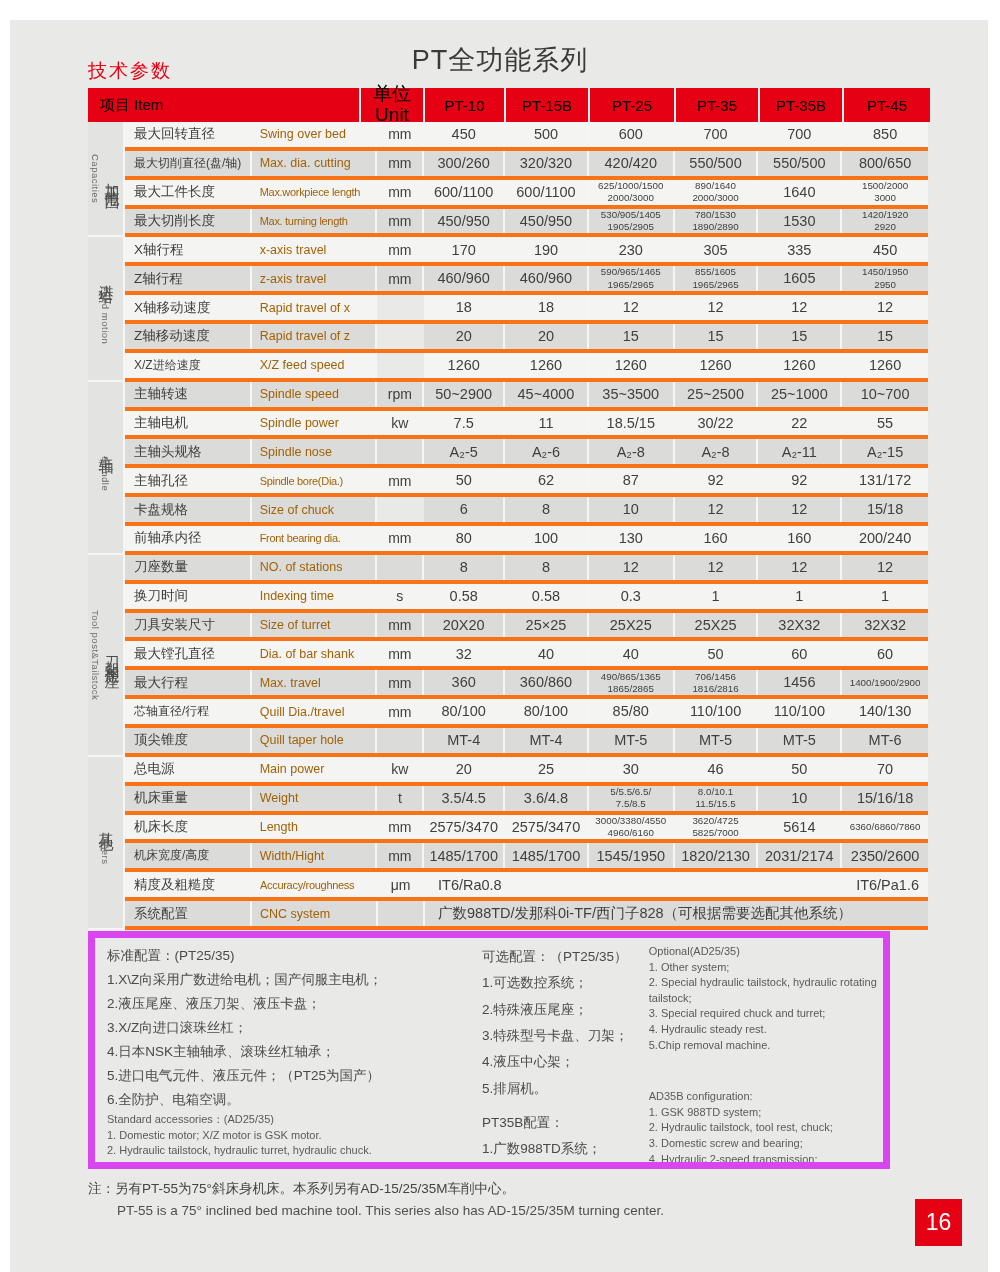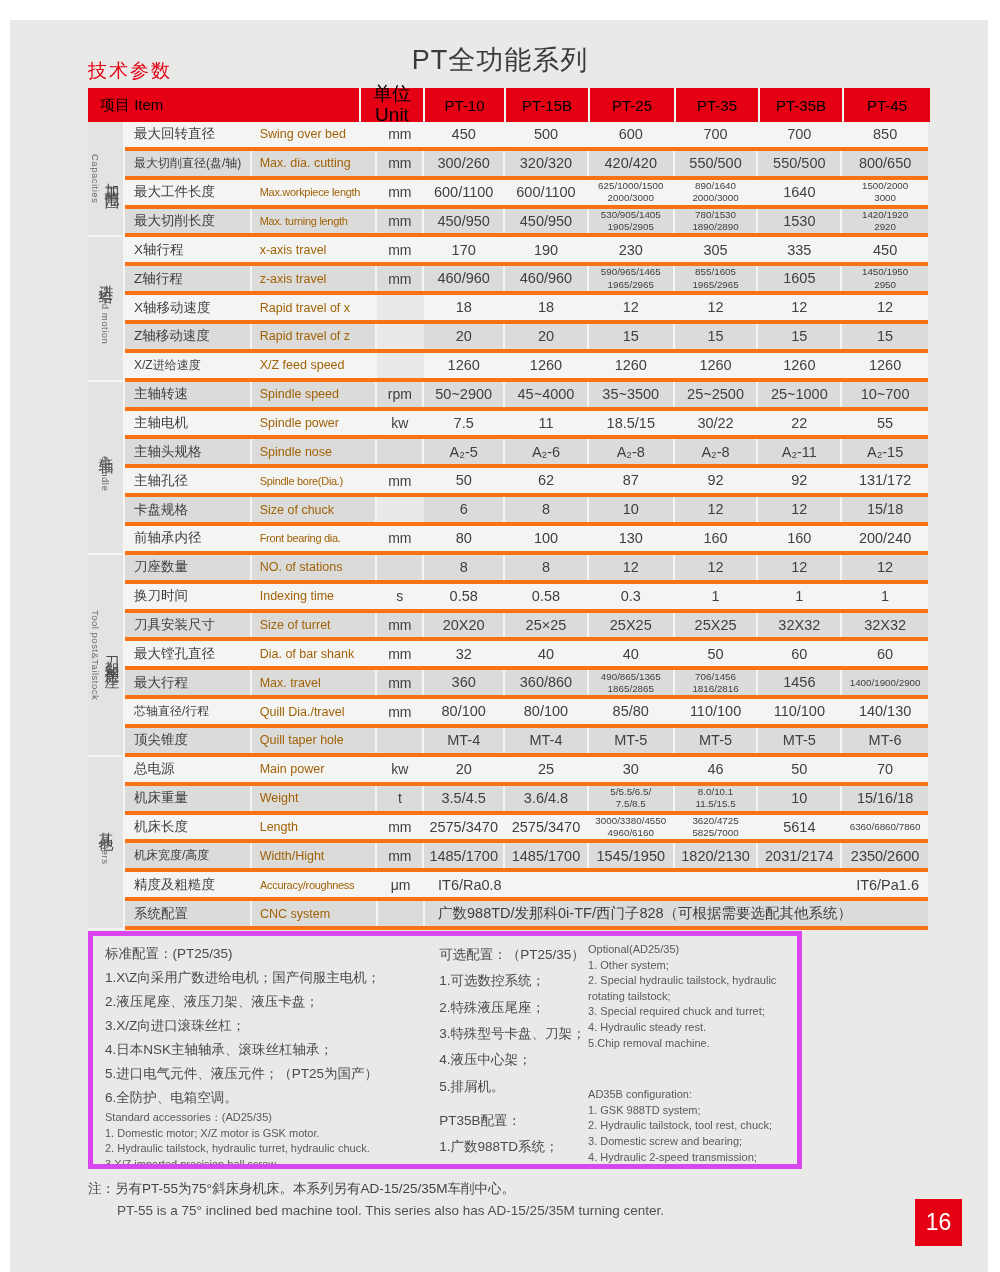--- a/index.html
+++ b/index.html
@@ -41,22 +41,22 @@
   .cell.en-name { width:126px; justify-content:flex-start; padding-left:8px; font-size:12.5px; color:#a16207; text-align:left; }
   .cell.en-name.sm { font-size:11px; letter-spacing:-0.3px; }
   .cell.unit { width:47px; font-size:14px; }
   .cell.unit.sm { font-size:10px;margin-top:32px; }
   .cell.val { font-size:14.5px; line-height:1.15; }
   .cell.val.tiny { font-size:9.8px; line-height:1.25; }
   .w0 { width:81px; } .w1 { width:84px; } .w2 { width:86px; } .w3 { width:84px; } .w4 { width:84px; } .w5 { width:86px; }
   .cell.merged { flex:1; justify-content:flex-start; padding-left:13px; font-size:14.5px; text-align:left; }
   .cell.merged.split { justify-content:space-between; padding-right:9px; }
 
-  .footer-box { position:absolute; left:88px; top:931px; width:714px; height:238px;
-                border:5px solid #d946ef; display:flex; padding:6px 0 0 12px; }
+  .footer-box { position:absolute; left:88px; top:931px; width:802px; height:238px;
+                border:7px solid #d946ef; display:flex; padding:6px 0 0 12px; }
   .fcol { overflow:hidden; }
   .fcol.left  { width:400px; }
   .fcol.mid   { width:178px; }
   .fcol.right { width:250px; }
   .cn-block { font-size:13.5px; color:#4a4a4a; line-height:1.78; white-space:pre-line; }
   .en-block { font-size:11px; color:#5a5a5a; line-height:1.42; white-space:pre-line; }
   .fcol.mid .cn-block { line-height:1.95; }
   .gap-s { height:8px; } .gap-l { height:36px; }
 
   .note { position:absolute; left:88px; top:1178px; font-size:13.5px; color:#444444; line-height:1.6; }

